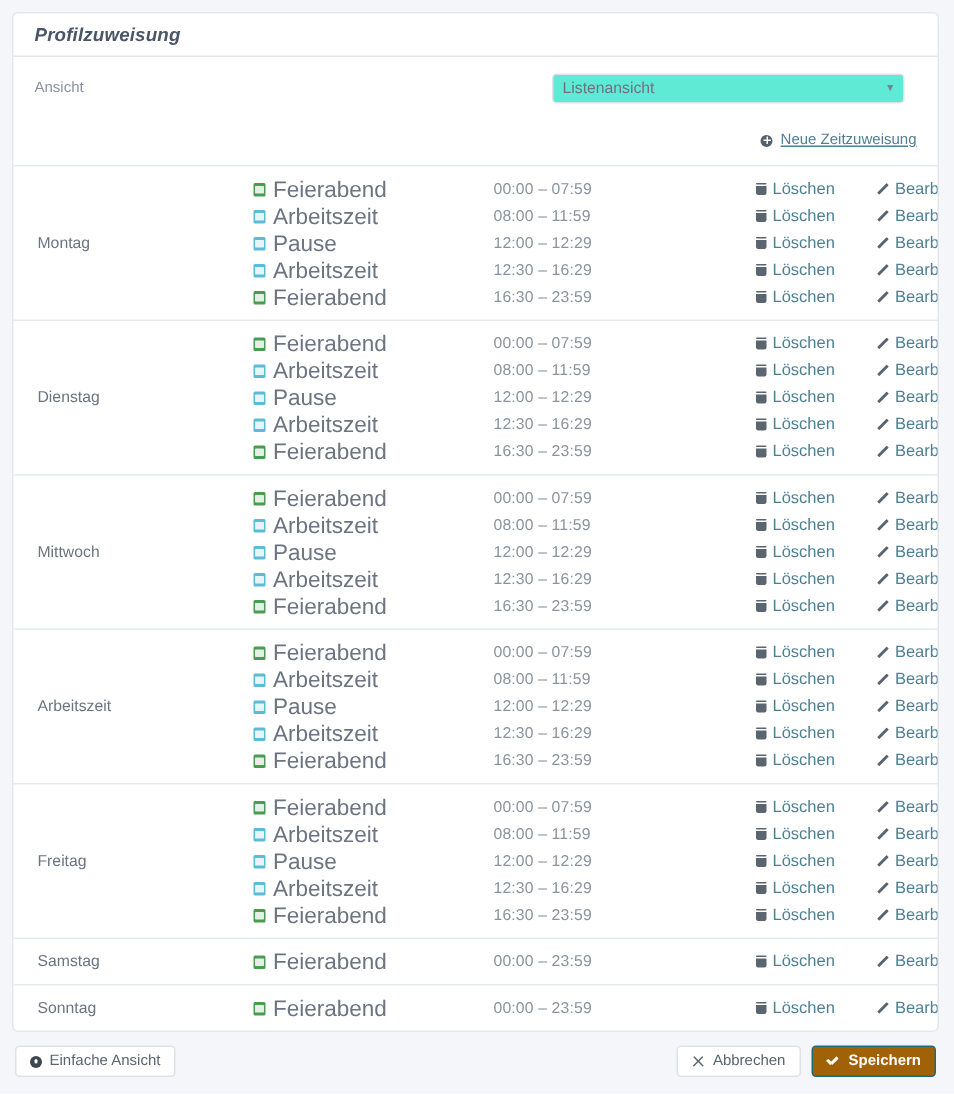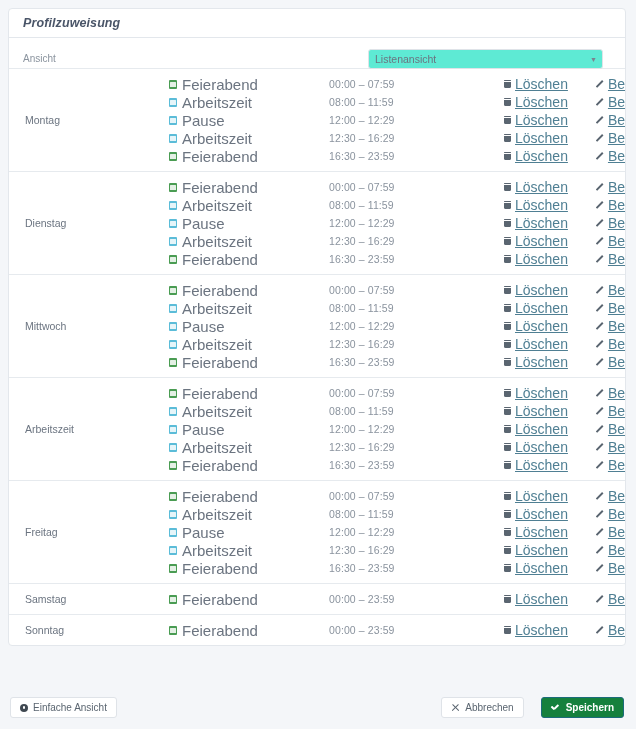--- a/index.html
+++ b/index.html
@@ -155,23 +155,22 @@
     flex:1;
     display:flex;
     align-items:center;
   }
   .act{
     display:flex;align-items:center;
     margin-right:28px;
     cursor:pointer;
   }
   .act-label{
-    font-size:14px;
+    font-size:11px;
     color:#4f7f93;
-    text-decoration:underline;
   }
   .trash-icon{
     width:7px;height:8px;
     margin-right:4px;
     position:relative;
     flex:0 0 7px;
   }
   .trash-icon::before{
     content:"";position:absolute;left:0;top:1.6px;
     width:7px;height:6.4px;
@@ -215,21 +214,21 @@
     padding:0 9px;
     cursor:pointer;
     white-space:nowrap;
   }
   .btn-light{
     background:#fff;
     border:1px solid #dfe3e8;
     color:#5a6570;
   }
   .btn-primary{
-    background:#15803d;
+    background:#a16207;
     border:1px solid #1b6b7a;
     color:#ffffff;
     font-weight:bold;
   }
   .gear-icon{
     width:8px;height:8px;border-radius:50%;
     background:#3f4851;
     margin-right:5px;
     position:relative;
     flex:0 0 8px;
@@ -261,21 +260,21 @@
   .check-icon::before{
     content:"";position:absolute;
     left:0.4px;top:3.6px;width:4px;height:1.5px;
     background:#fff;transform:rotate(45deg);border-radius:.4px;
   }
   .check-icon::after{
     content:"";position:absolute;
     left:2.6px;top:2.6px;width:6.4px;height:1.5px;
     background:#fff;transform:rotate(-45deg);border-radius:.4px;
   }
-  .footer-right{display:flex;align-items:center;gap:17px;}
+  .footer-right{display:flex;align-items:center;gap:7px;}
 </style>
 </head>
 <body>
 
 <div class="card">
 
   <div class="card-header">
     <span class="card-title">Profilzuweisung</span>
   </div>
 
@@ -284,20 +283,24 @@
     <div class="view-row">
       <span class="view-label">Ansicht</span>
       <div class="select-wrap">
         <div class="select-box">
           <span>Listenansicht</span>
         </div>
         <span class="select-caret">▼</span>
       </div>
     </div>
 
+    <div class="new-link-row">
+      <span class="plus-icon"></span>
+      <span class="new-link">Neue Zeitzuweisung</span>
+    </div>
 
     <div id="day-groups">
         <div class="day-group">
           <div class="day-name">Montag</div>
           <div class="entries">
             <div class="entry">
               <div class="entry-type">
                 <span class="cal-icon cal-green"></span>
                 <span>Feierabend</span>
               </div>

